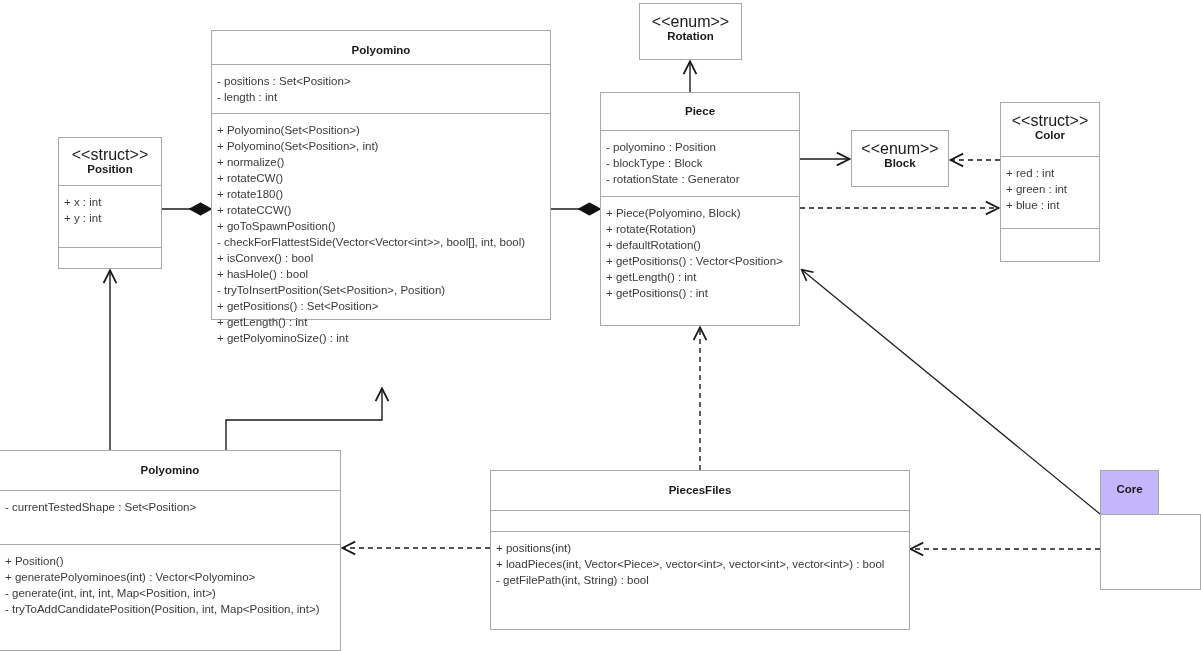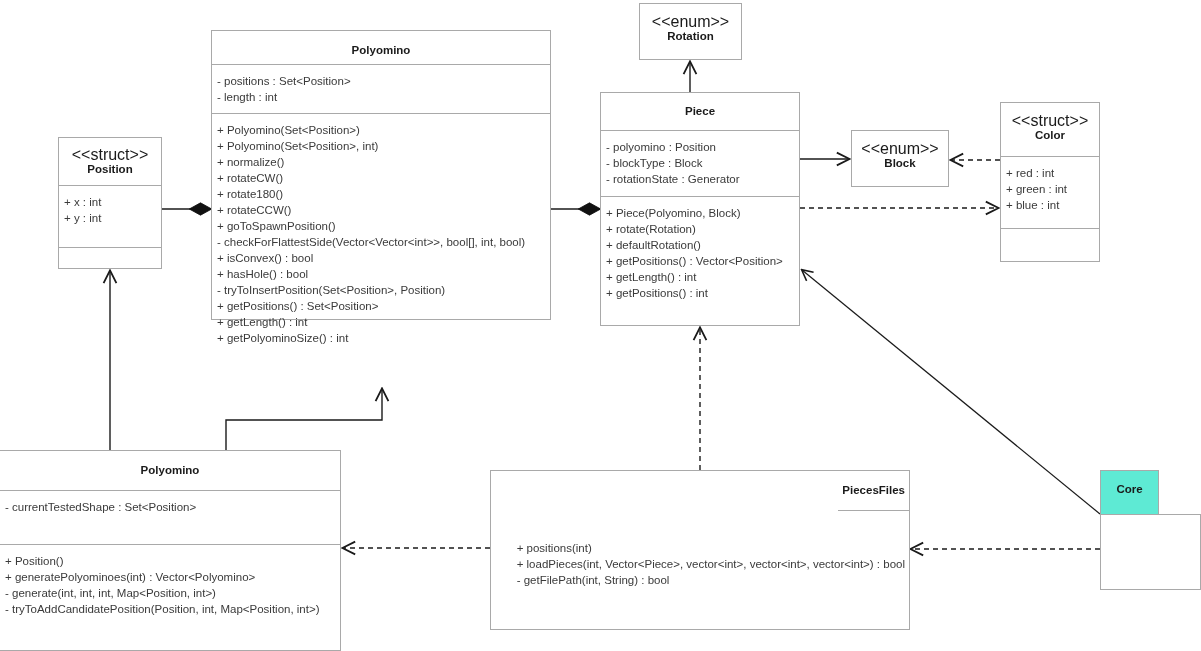--- a/index.html
+++ b/index.html
@@ -88,28 +88,28 @@
   #cls-color      { left: 1000px; top: 102px; width: 100px; height: 160px; }
   #cls-color .uml-header         { height: 54px; padding-top: 11px; }
   #cls-color .c-attrs            { height: 72px; }
   #cls-color .c-ops              { height: 32px; }
 
   #cls-generator  { left: -1px; top: 450px; width: 342px; height: 201px; }
   #cls-generator .uml-header     { height: 40px; padding-top: 12px; }
   #cls-generator .c-attrs        { height: 54px; }
   #cls-generator .c-ops          { height: 105px; }
 
-  #cls-piecesfiles { left: 490px; top: 470px; width: 420px; height: 160px; align-items: flex-end; }
+  #cls-piecesfiles { left: 490px; top: 470px; width: 420px; height: 160px; }
   #cls-piecesfiles .uml-header   { height: 40px; padding-top: 12px; }
   #cls-piecesfiles .c-attrs      { height: 21px; padding: 0; }
   #cls-piecesfiles .c-ops        { height: 97px; }
 
   #cls-core-head  { left: 1100px; top: 470px; width: 59px;  height: 45px;
                     border: 1px solid #a9a9a9; box-sizing: border-box;
-                    background: #5eead4; position: absolute; }
+                    background: #c4b5fd; position: absolute; }
   #cls-core-head .uml-header     { height: 43px; padding-top: 11px; border-bottom: none; }
   #cls-core-body  { left: 1100px; top: 514px; width: 101px; height: 76px;
                     border: 1px solid #a9a9a9; box-sizing: border-box;
                     background: #fff; position: absolute; }
 </style>
 </head>
 <body>
 
 <div id="canvas">
 

